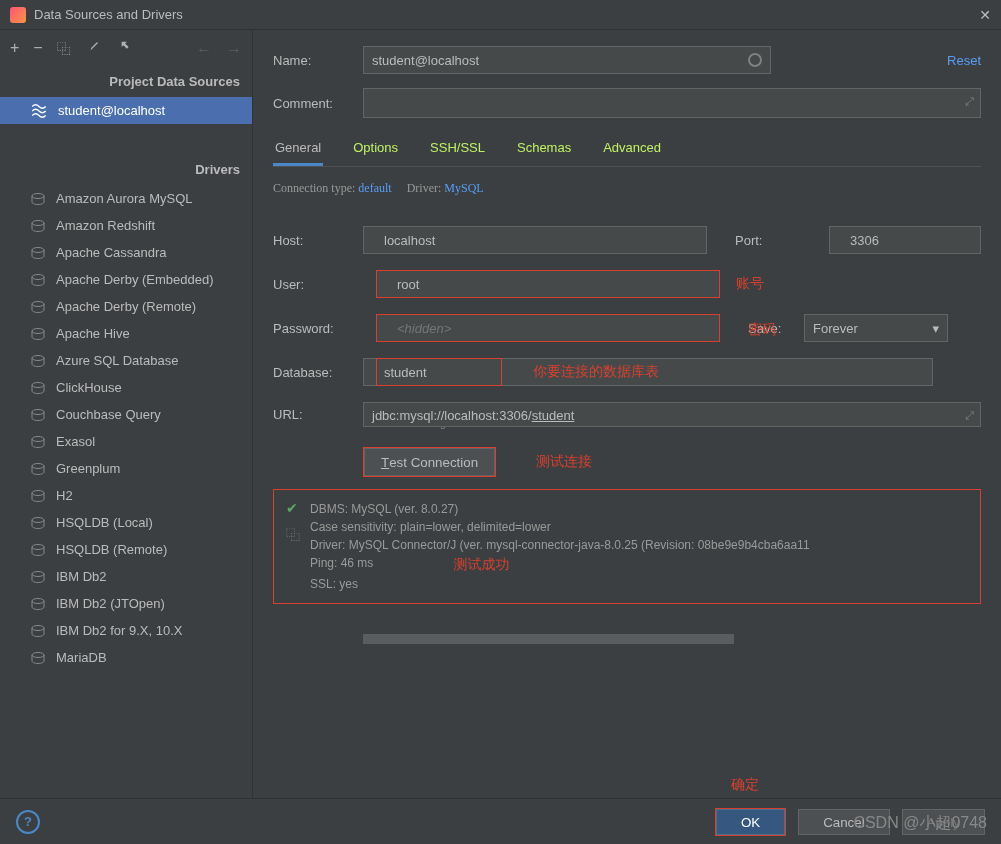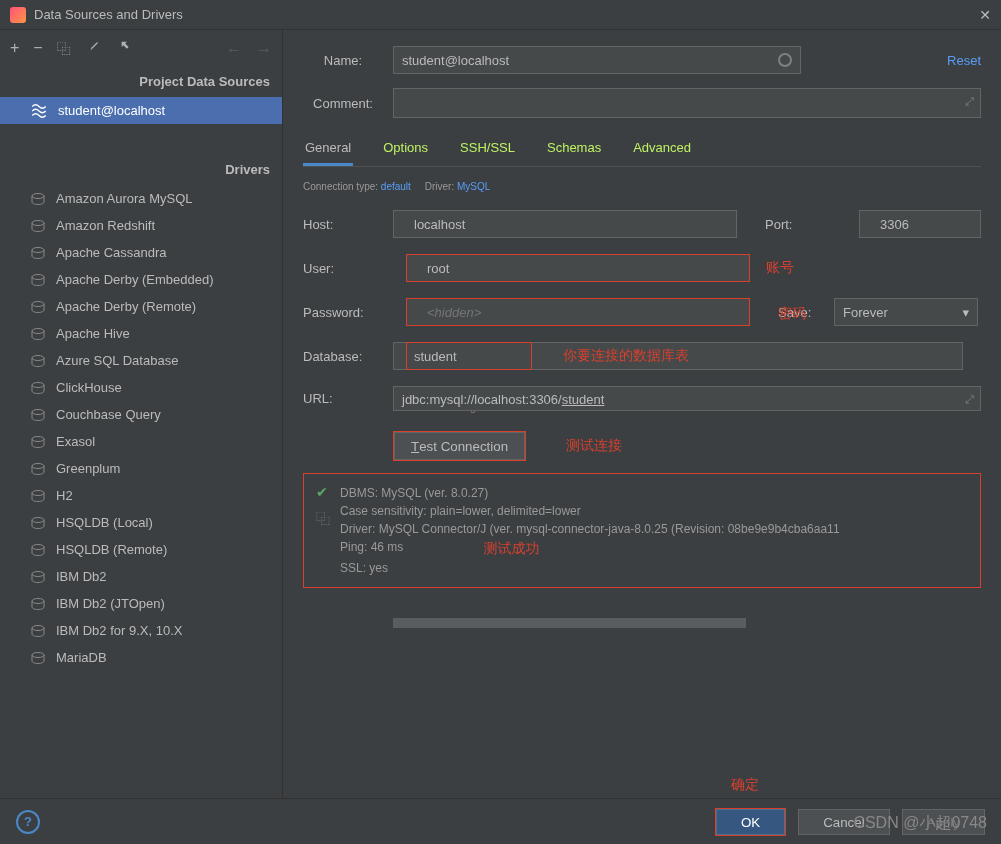--- a/index.html
+++ b/index.html
@@ -14,31 +14,31 @@
 .toolbar .tbtn { cursor: pointer; font-size: 16px; }
 .toolbar .spacer { flex: 1; }
 .toolbar .arrow { color: #5a5d5f; }
 .section-header { padding: 8px 12px; color: #bbbbbb; font-weight: bold; text-align: right; }
 .tree-item { padding: 6px 12px 6px 30px; display: flex; align-items: center; gap: 10px; cursor: pointer; }
 .tree-item.selected { background: #4b6eaf; color: #fff; }
 .ds-icon { width: 16px; height: 12px; display: inline-block; }
 .drivers-list { overflow-y: auto; flex: 1; }
 .content { flex: 1; padding: 16px 20px 0 20px; position: relative; }
 .row { display: flex; align-items: center; margin-bottom: 14px; gap: 10px; }
-.label { width: 80px; color: #bbbbbb; text-align: center; }
+.label { width: 80px; color: #bbbbbb; }
 .input { background: #45494a; border: 1px solid #646464; color: #bbbbbb; padding: 5px 8px; font-size: 13px; }
 .name-input { width: 408px; height: 28px; display: flex; align-items: center; justify-content: space-between; padding: 0 8px; }
 .name-input .spinner { width: 14px; height: 14px; border: 2px solid #808080; border-radius: 50%; }
 .comment-box { flex: 1; height: 30px; position: relative; }
 .comment-box .expand { position: absolute; right: 6px; top: 6px; color: #808080; font-size: 11px; }
 .reset { color: #589df6; cursor: pointer; margin-left: auto; }
 .tabs { display: flex; gap: 28px; border-bottom: 1px solid #515151; margin-top: 10px; margin-bottom: 14px; }
 .tab { padding: 8px 2px; color: #bef264; cursor: pointer; }
 .tab.active { border-bottom: 3px solid #4a88c7; color: #bbbbbb; }
-.meta-row { font-size: 10px; color: #999; margin-bottom: 18px; }
+.meta-row { font-size: 12px; color: #999; margin-bottom: 30px; font-family: Liberation Serif, serif; }
 .meta-row .link { color: #589df6; }
 .form-row { display: flex; align-items: center; margin-bottom: 16px; gap: 10px; }
 .form-row .flabel { width: 80px; color: #bbbbbb; }
 .form-row .finput { background: #45494a; border: 1px solid #646464; color: #bbbbbb; padding: 5px 20px; height: 28px; font-size: 13px; }
 .highlight-red { border: 1px solid #d8402e !important; margin-left: 13px; }
 .annotation { color: #d8402e; font-size: 14px; }
 .placeholder { color: #757575; font-style: italic; }
 .select { background: #45494a; border: 1px solid #646464; color: #bbbbbb; padding: 4px 24px 4px 8px; height: 28px; position: relative; display: flex; align-items: center; }
 .select::after { content: '▾'; position: absolute; right: 8px; color: #bbbbbb; }
 .url-row { display: flex; align-items: center; gap: 10px; }
@@ -260,21 +260,21 @@
       <span class="link">default</span>
       &nbsp;&nbsp;&nbsp;
       <span>Driver:</span>
       <span class="link">MySQL</span>
     </div>
 
     <div class="form-row">
       <span class="flabel">Host:</span>
       <input class="finput" style="width: 344px;" value="localhost">
       <span class="flabel" style="width:40px;margin-left:18px">Port:</span>
-      <input class="finput" style="width: 122px; margin-left: 44px;" value="3306">
+      <input class="finput" style="width: 152px; margin-left: 44px;" value="3306">
     </div>
 
     <div class="form-row">
       <span class="flabel">User:</span>
       <input class="finput highlight-red" style="width: 344px;" value="root">
       <span class="annotation" style="margin-left:6px">账号</span>
     </div>
 
     <div class="form-row">
       <span class="flabel">Password:</span>

